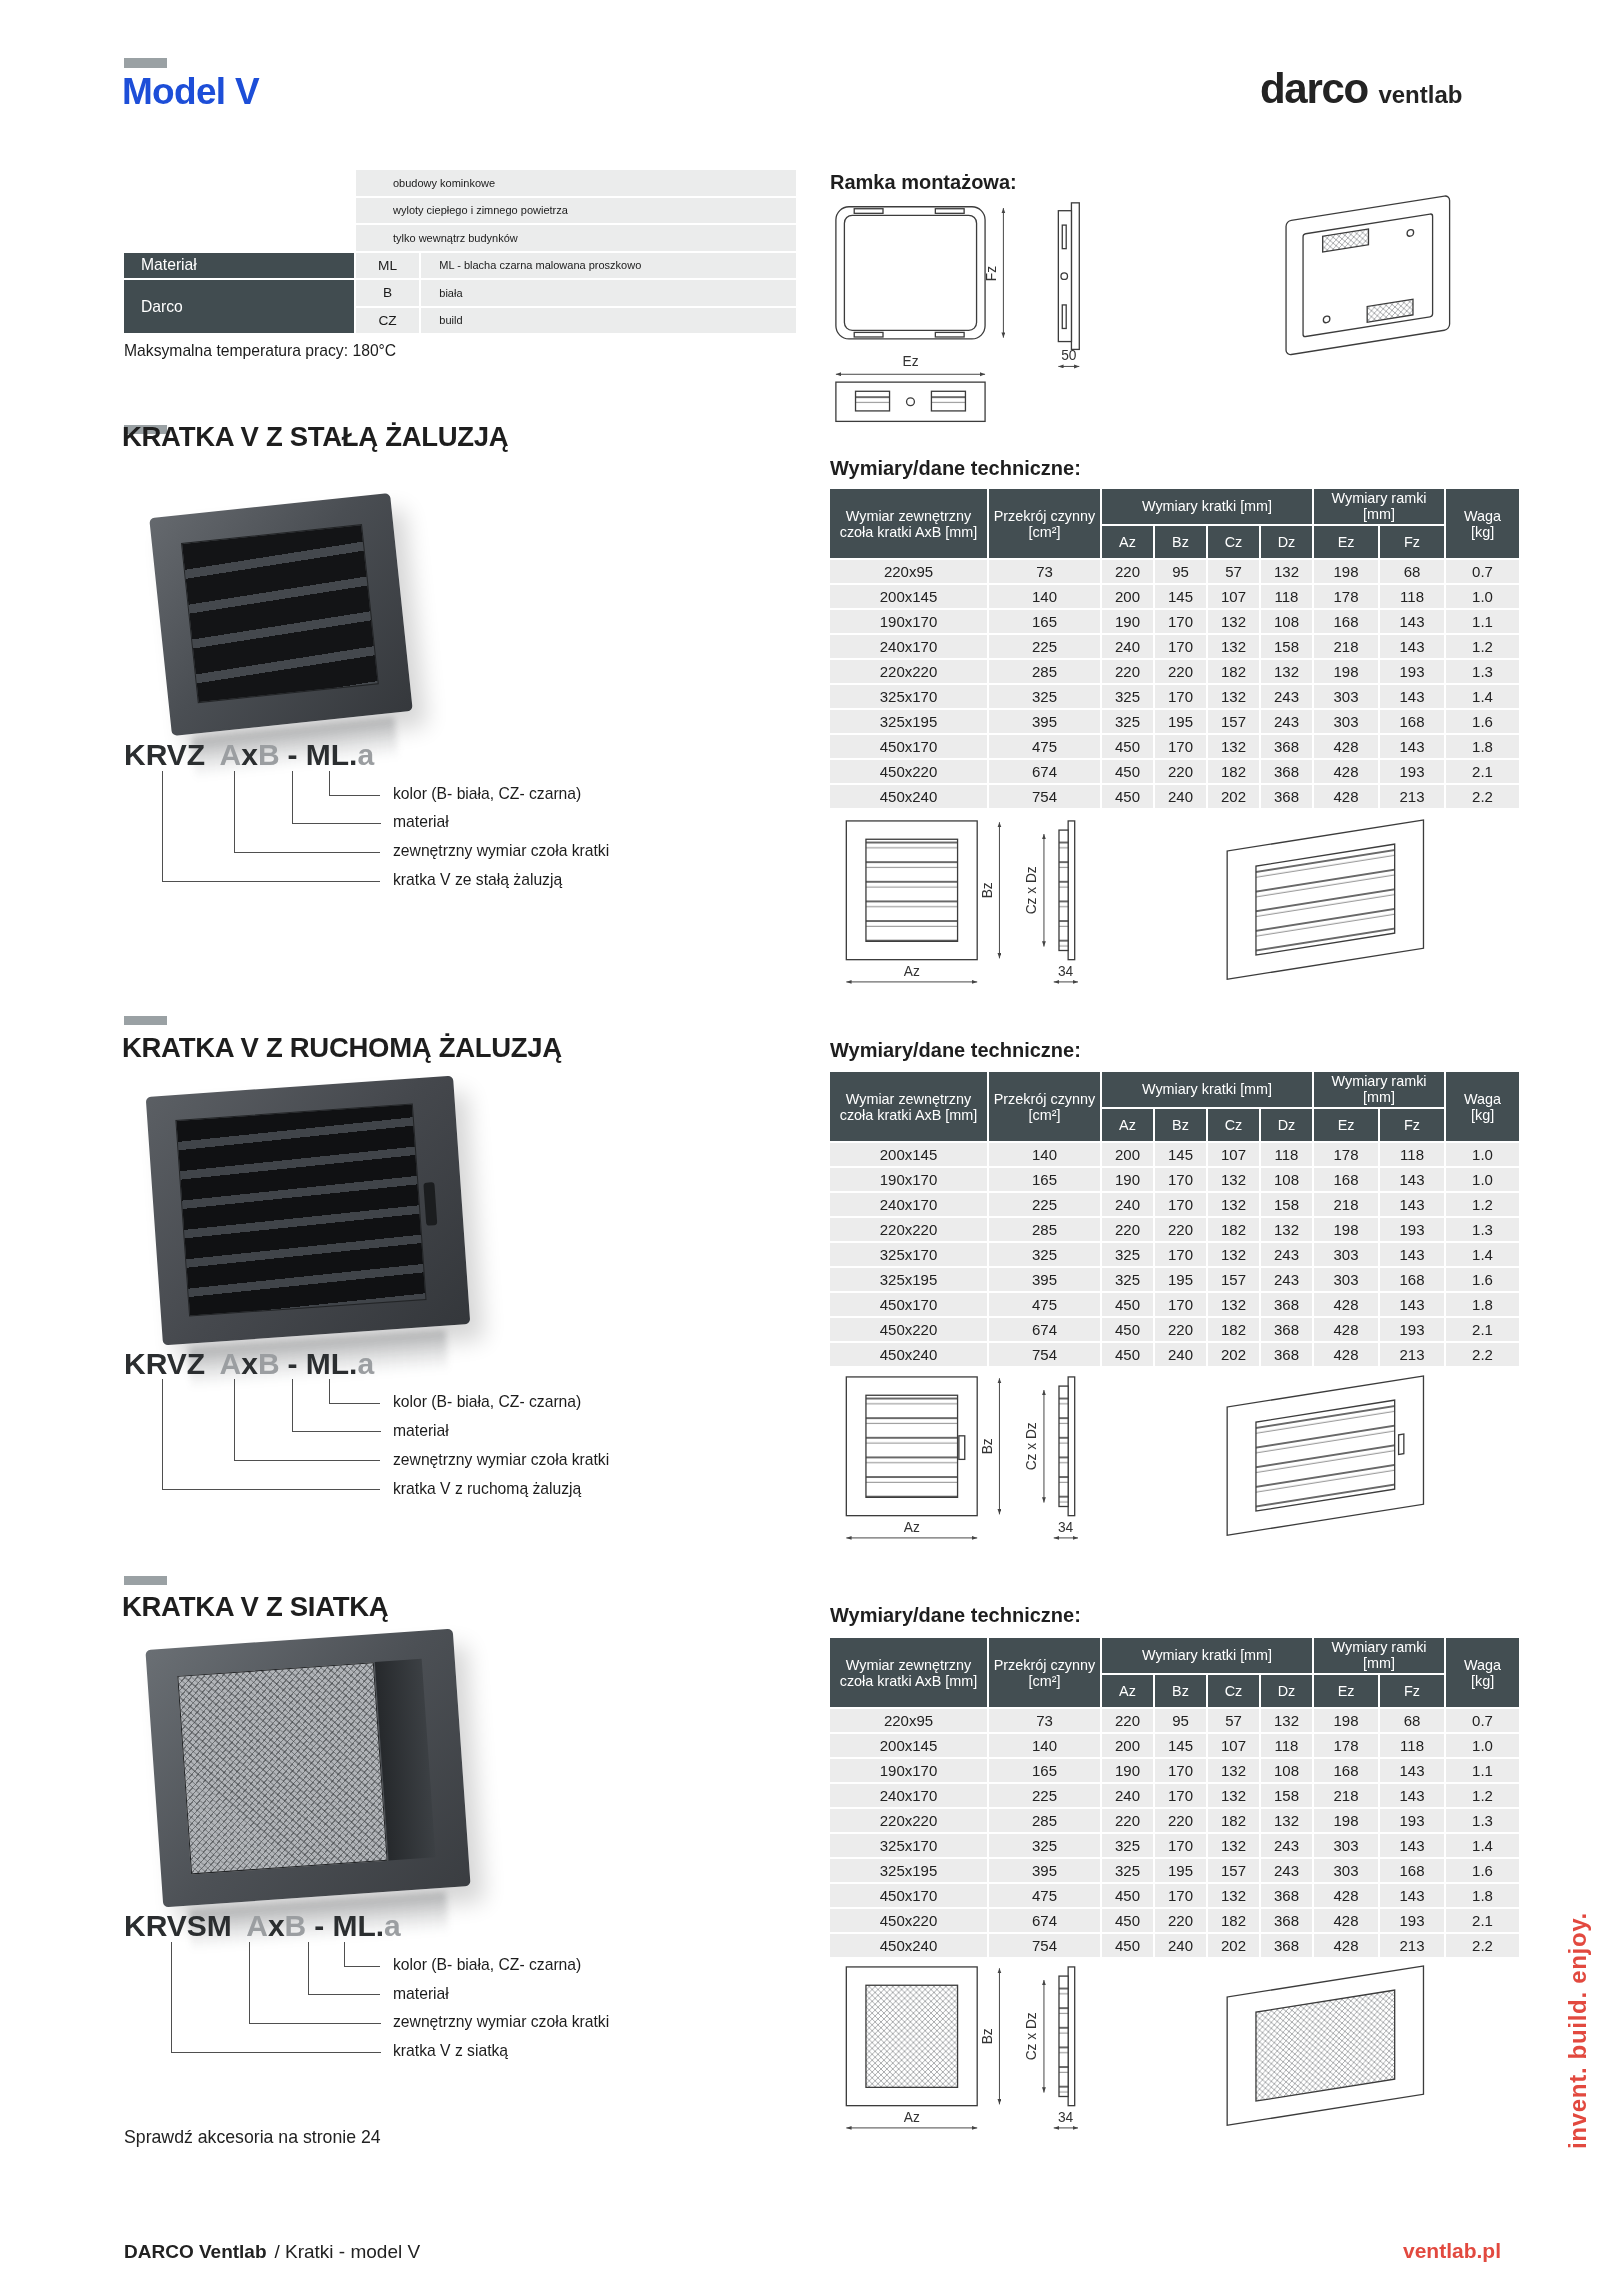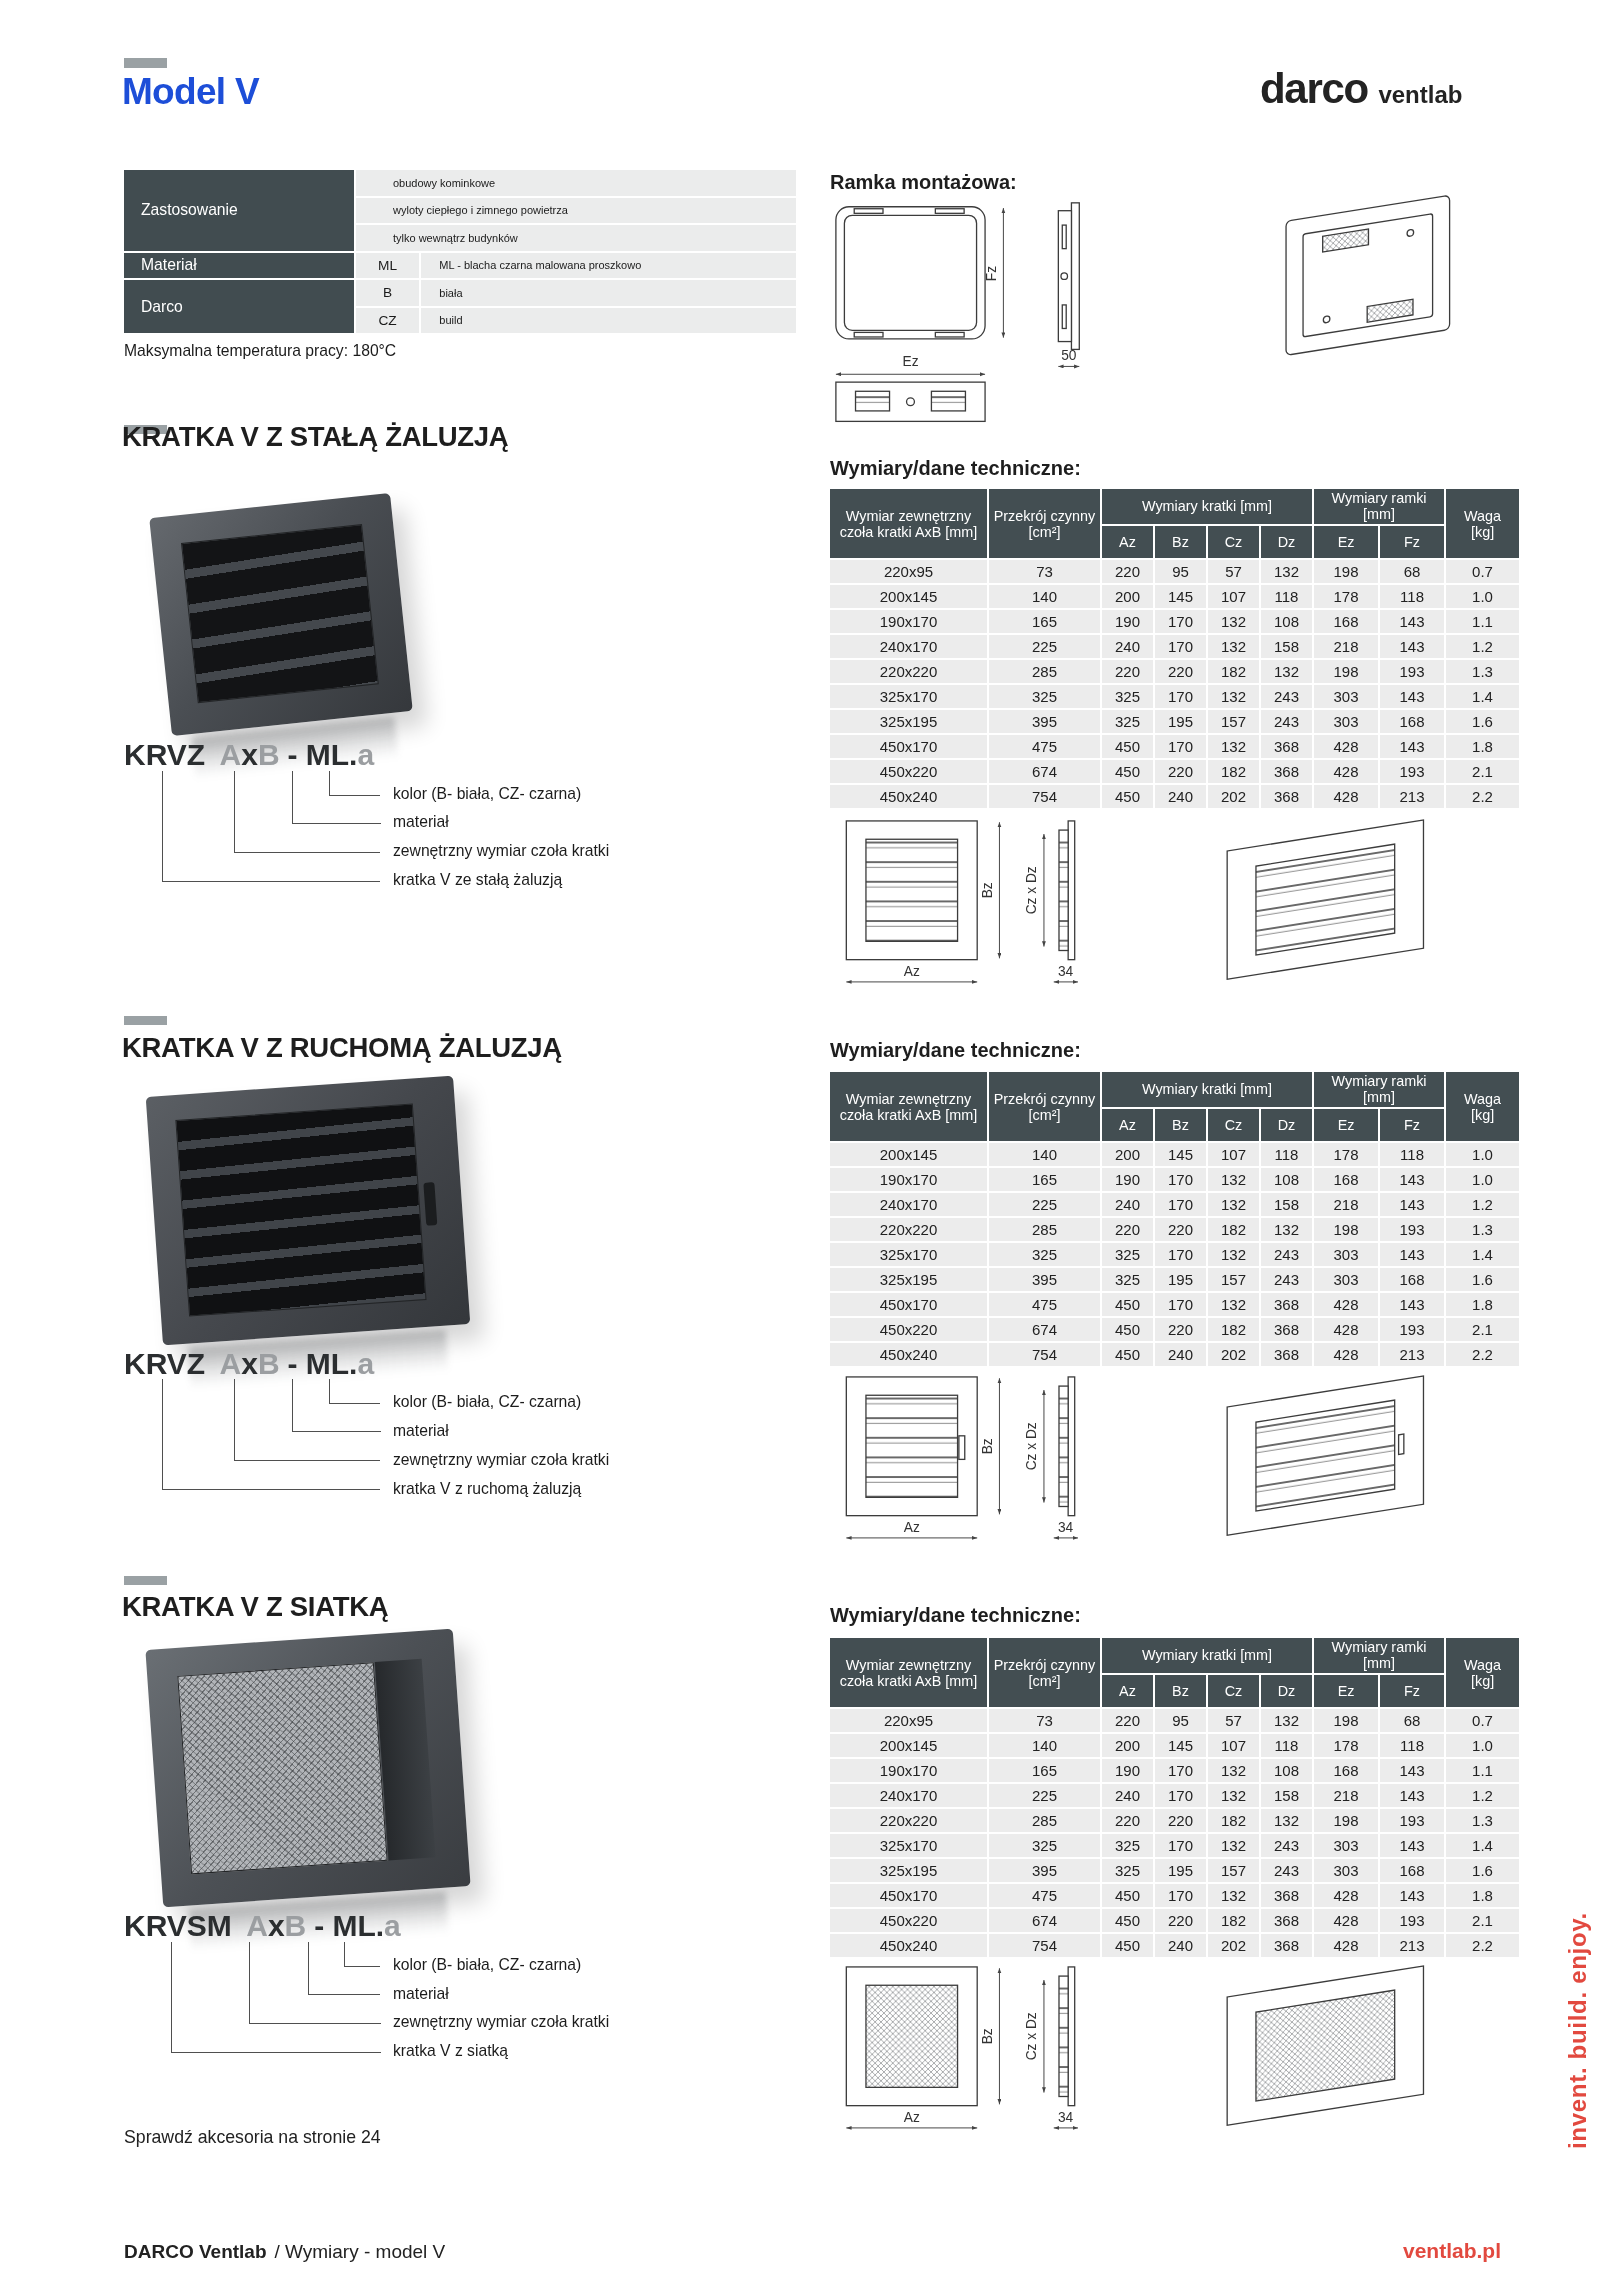--- a/index.html
+++ b/index.html
@@ -79,21 +79,20 @@
 </svg>
 
 <div class="dash" style="left:124px;top:58px"></div>
 <div class="page-title">Model V</div>
 <div class="logo">
   <span class="logo-brand">Darco</span>
   <span class="logo-sub">ventlab</span>
 </div>
 
 <div class="props">
-  <div class="p-label" style="grid-row:1 / span 3">Zastosowanie</div>
   <div class="p-val" style="grid-row:1;grid-column:2 / span 2">obudowy kominkowe</div>
   <div class="p-val" style="grid-row:2;grid-column:2 / span 2">wyloty ciepłego i zimnego powietrza</div>
   <div class="p-val" style="grid-row:3;grid-column:2 / span 2">tylko wewnątrz budynków</div>
   <div class="p-label" style="grid-row:4">Materiał</div>
   <div class="p-code" style="grid-row:4;grid-column:2">ML</div>
   <div class="p-val" style="grid-row:4;grid-column:3;padding-left:18.3px">ML - blacha czarna malowana proszkowo</div>
   <div class="p-label" style="grid-row:5 / span 2">Darco</div>
   <div class="p-code" style="grid-row:5;grid-column:2">B</div>
   <div class="p-val" style="grid-row:5;grid-column:3;padding-left:18.3px">biała</div>
   <div class="p-code" style="grid-row:6;grid-column:2">CZ</div>
@@ -717,17 +716,17 @@
     <g transform="translate(610,52) skewY(-9)" stroke="#3c3c3c" stroke-width="2" fill="none">
       <rect x="0" y="0" width="300" height="196" fill="#ffffff"></rect>
       <rect class="inner-fill" x="44" y="30" width="212" height="136" fill="url(#meshPat)"></rect>
 
     </g>
   </svg>
 </div>
 
 <div class="accessories">Sprawdź akcesoria na stronie 24</div>
 <div class="footer-line">
-  <span class="b">DARCO Ventlab</span><span class="r">/ Wymiary - model V</span>
+  <span class="b">DARCO Ventlab</span><span class="r">/ Kratki - model V</span>
 </div>
 <div class="website">ventlab.pl</div>
 <div class="tagline">invent. build. enjoy.</div>
 
 
 </body></html>

